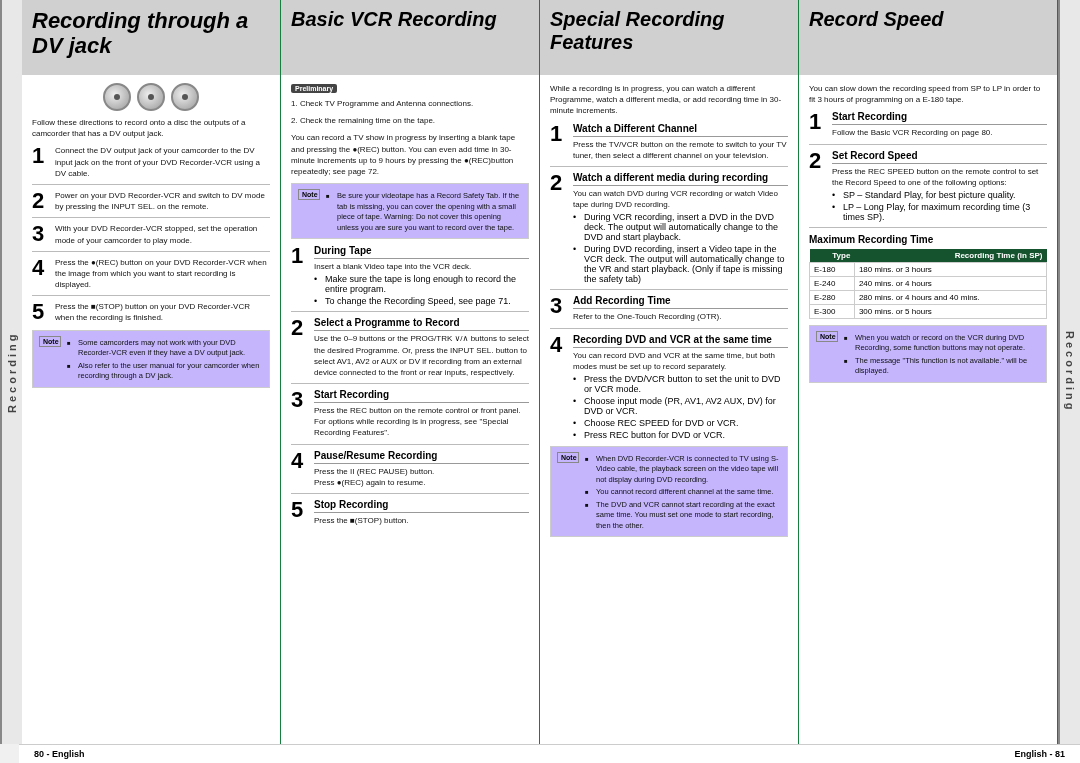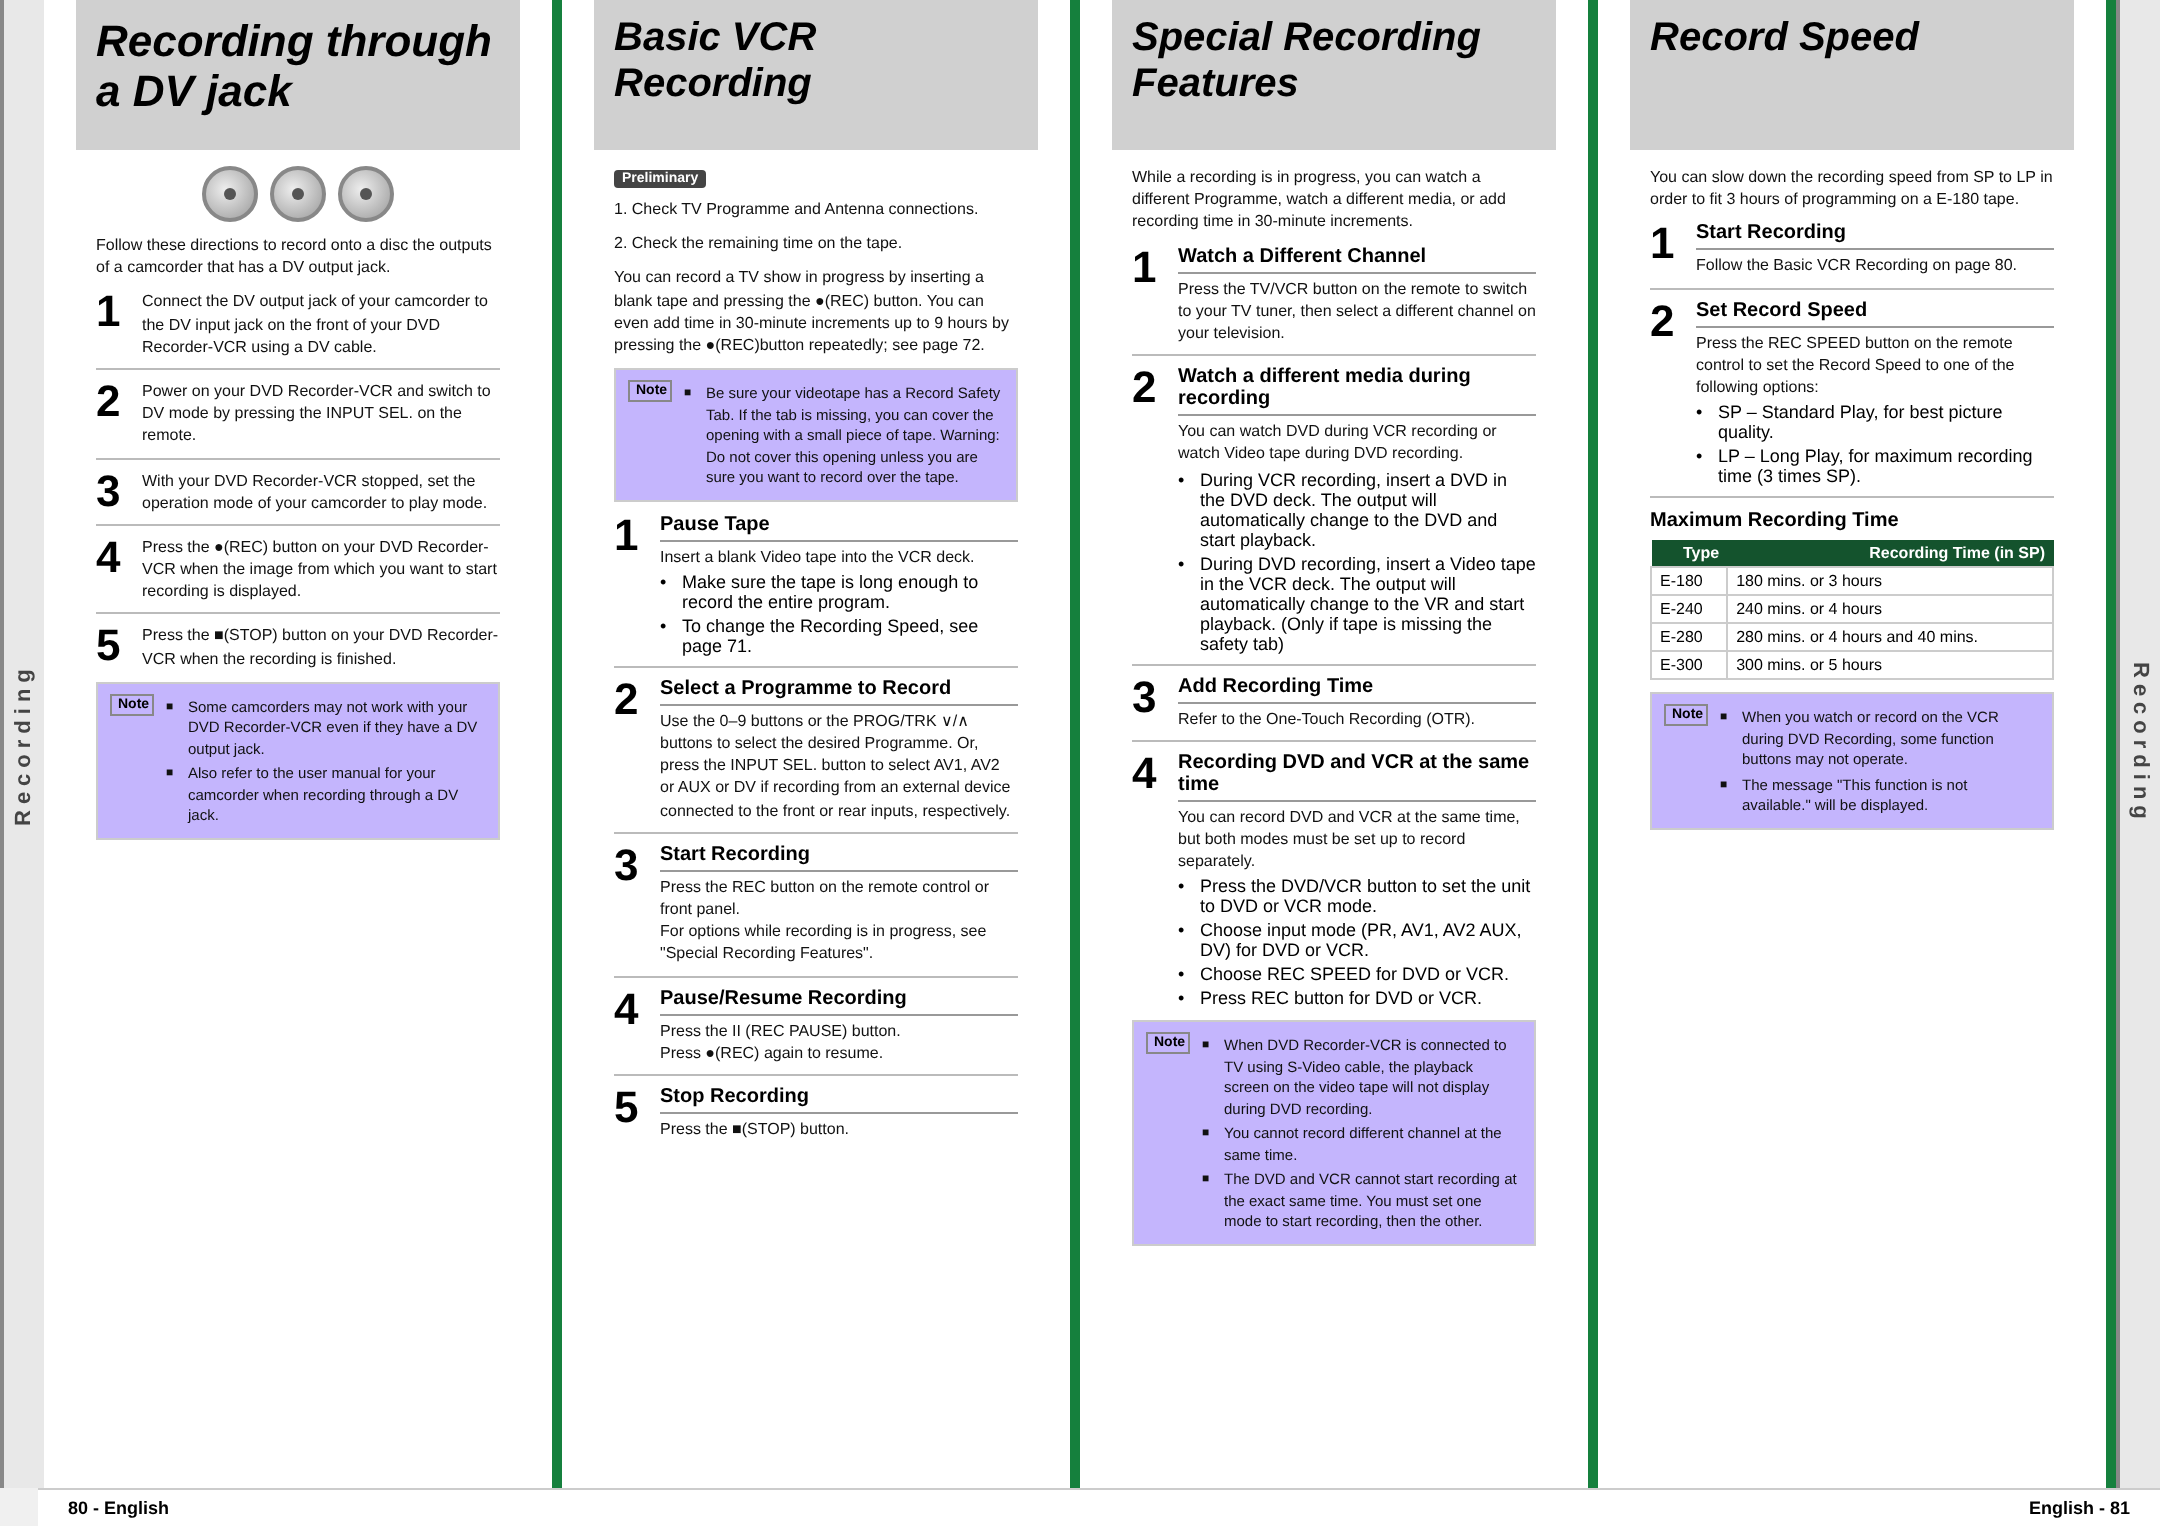--- a/index.html
+++ b/index.html
@@ -14,22 +14,22 @@
       flex-direction: column;
     }
     .page-container {
       display: flex;
       flex: 1;
       background: white;
       position: relative;
     }
     .column {
       flex: 1;
-      border-right: 5px solid #15803d;
-      padding: 8px 26px;
+      border-right: 1px solid #15803d;
+      padding: 8px 10px;
       position: relative;
       overflow: hidden;
     }
     .column:last-child {
       border-right: none;
     }
     .col-header {
       background: #d0d0d0;
       padding: 8px 10px 6px 10px;
       margin: -8px -10px 8px -10px;
@@ -311,21 +311,21 @@
       <div class="note-content">
         <div class="note-bullet">
           <span>Be sure your videotape has a Record Safety Tab. If the tab is missing, you can cover the opening with a small piece of tape. Warning: Do not cover this opening unless you are sure you want to record over the tape.</span>
         </div>
       </div>
     </div>
 
     <div class="step-item">
       <span class="step-num">1</span>
       <div class="step-content">
-        <div class="step-title">Pause Tape</div>
+        <div class="step-title">During Tape</div>
         <p class="step-body">Insert a blank Video tape into the VCR deck.</p>
         <div class="bullet">
             <span>Make sure the tape is long enough to record the entire program.</span>
           </div>
         <div class="bullet">
             <span>To change the Recording Speed, see page 71.</span>
           </div>
       </div>
     </div>
     <hr class="divider">

